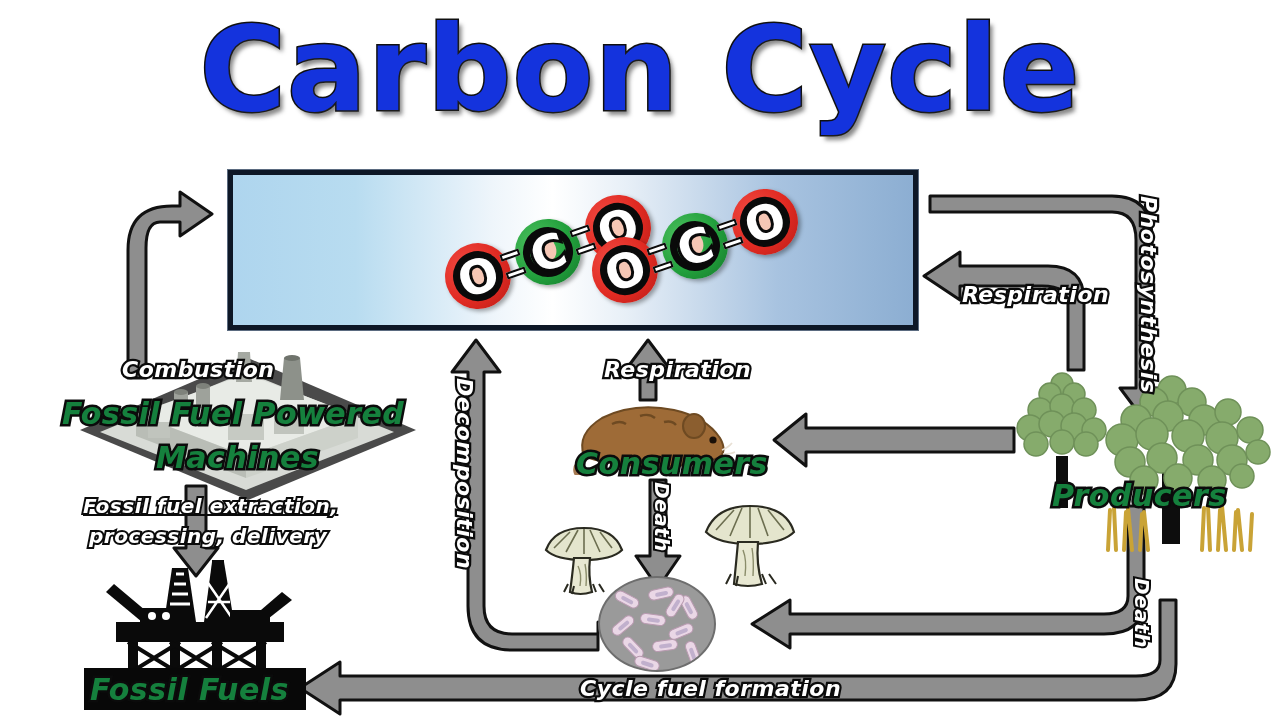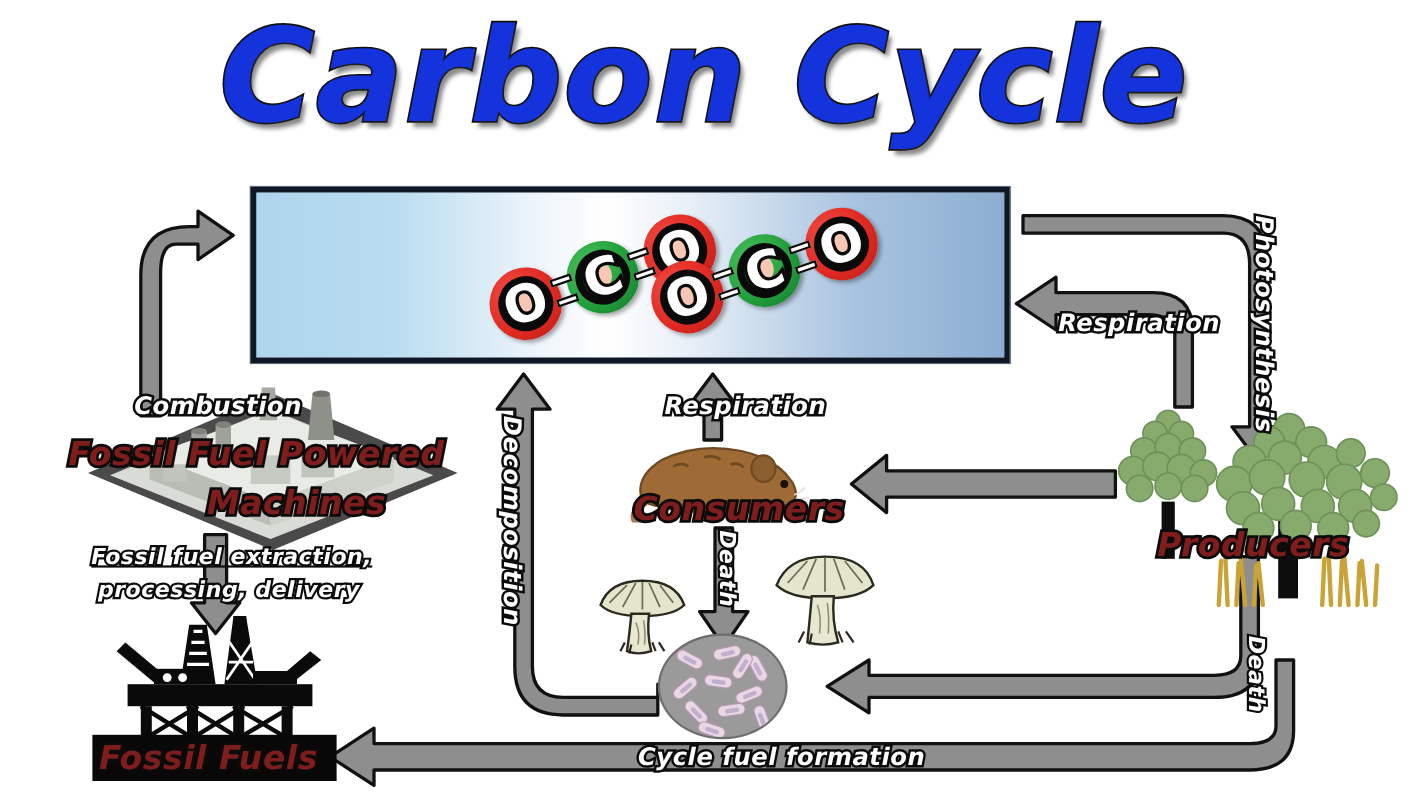--- a/index.html
+++ b/index.html
@@ -16,21 +16,20 @@
   }
 
   
   #title {
     position: absolute;
     left: 0; top: 4px;
     width: 1280px;
     text-align: center;
     font-family: "DejaVu Sans", sans-serif;
     font-weight: bold;
-    font-style: italic;
     font-size: 118px;
     line-height: 130px;
     letter-spacing: 1px;
     color: #1433DD;
     -webkit-text-stroke: 3px #101010;
     paint-order: stroke fill;
     text-shadow: 4px 5px 4px rgba(40,40,40,.55);
     white-space: nowrap;
   }
 
@@ -113,21 +112,21 @@
     position: absolute;
     font-family: "DejaVu Sans", sans-serif;
     font-weight: bold;
     font-style: italic;
     white-space: nowrap;
     -webkit-text-stroke: 5px #0b0b0b;
     paint-order: stroke fill;
     letter-spacing: .5px;
   }
   .lbl.white { color: #ffffff; }
-  .lbl.salmon { color: #7f1d1d; text-align: center; }
+  .lbl.salmon { color: #15803d; text-align: center; }
   .lbl.s20 { font-size: 20px; -webkit-text-stroke-width: 4px; }
   .lbl.s22 { font-size: 22px; -webkit-text-stroke-width: 4.5px; }
   .lbl.s30 { font-size: 30px; -webkit-text-stroke-width: 5px; }
   .vert { writing-mode: vertical-rl; text-orientation: mixed; }
 
   
   #arrows { position: absolute; left: 0; top: 0; width: 1280px; height: 720px; }
   .arw { fill: #8e8e8e; stroke: #111111; stroke-width: 3; stroke-linejoin: round; }
 
   
@@ -376,21 +375,21 @@
       <path d="M96 178 L98 138 M104 178 L102 136 M112 178 L114 140 M120 178 L116 136 M128 178 L130 142 M136 178 L132 140"></path>
     </g>
     <g stroke="#c9a336" stroke-width="4" fill="none" stroke-linecap="round">
       <path d="M190 178 L192 136 M198 178 L196 134 M206 178 L208 138 M214 178 L210 134 M222 178 L224 140 M230 178 L226 138 M238 178 L240 142"></path>
     </g>
   </svg>
 
   <div class="lbl white s22" style="left:122px; top:357px;">Combustion</div>
 
   <div class="lbl salmon s30" style="left:62px; top:396px;">Fossil Fuel Powered</div>
-  <div class="lbl salmon s30" style="left:156px; top:440px;margin-left:32px;">Machines</div>
+  <div class="lbl salmon s30" style="left:156px; top:440px;">Machines</div>
 
   <div class="lbl white s20" style="left:83px; top:494px;text-decoration:underline;">Fossil fuel extraction,</div>
   <div class="lbl salmon s30" style="left:90px; top:672px;">Fossil Fuels</div>
 
   <div class="lbl white s20" style="left:89px; top:524px;">processing, delivery</div>
 
   <div class="lbl white s22 vert" style="left:452px; top:378px;">Decomposition</div>
 
   <div class="lbl white s22" style="left:604px; top:357px;">Respiration</div>
 

